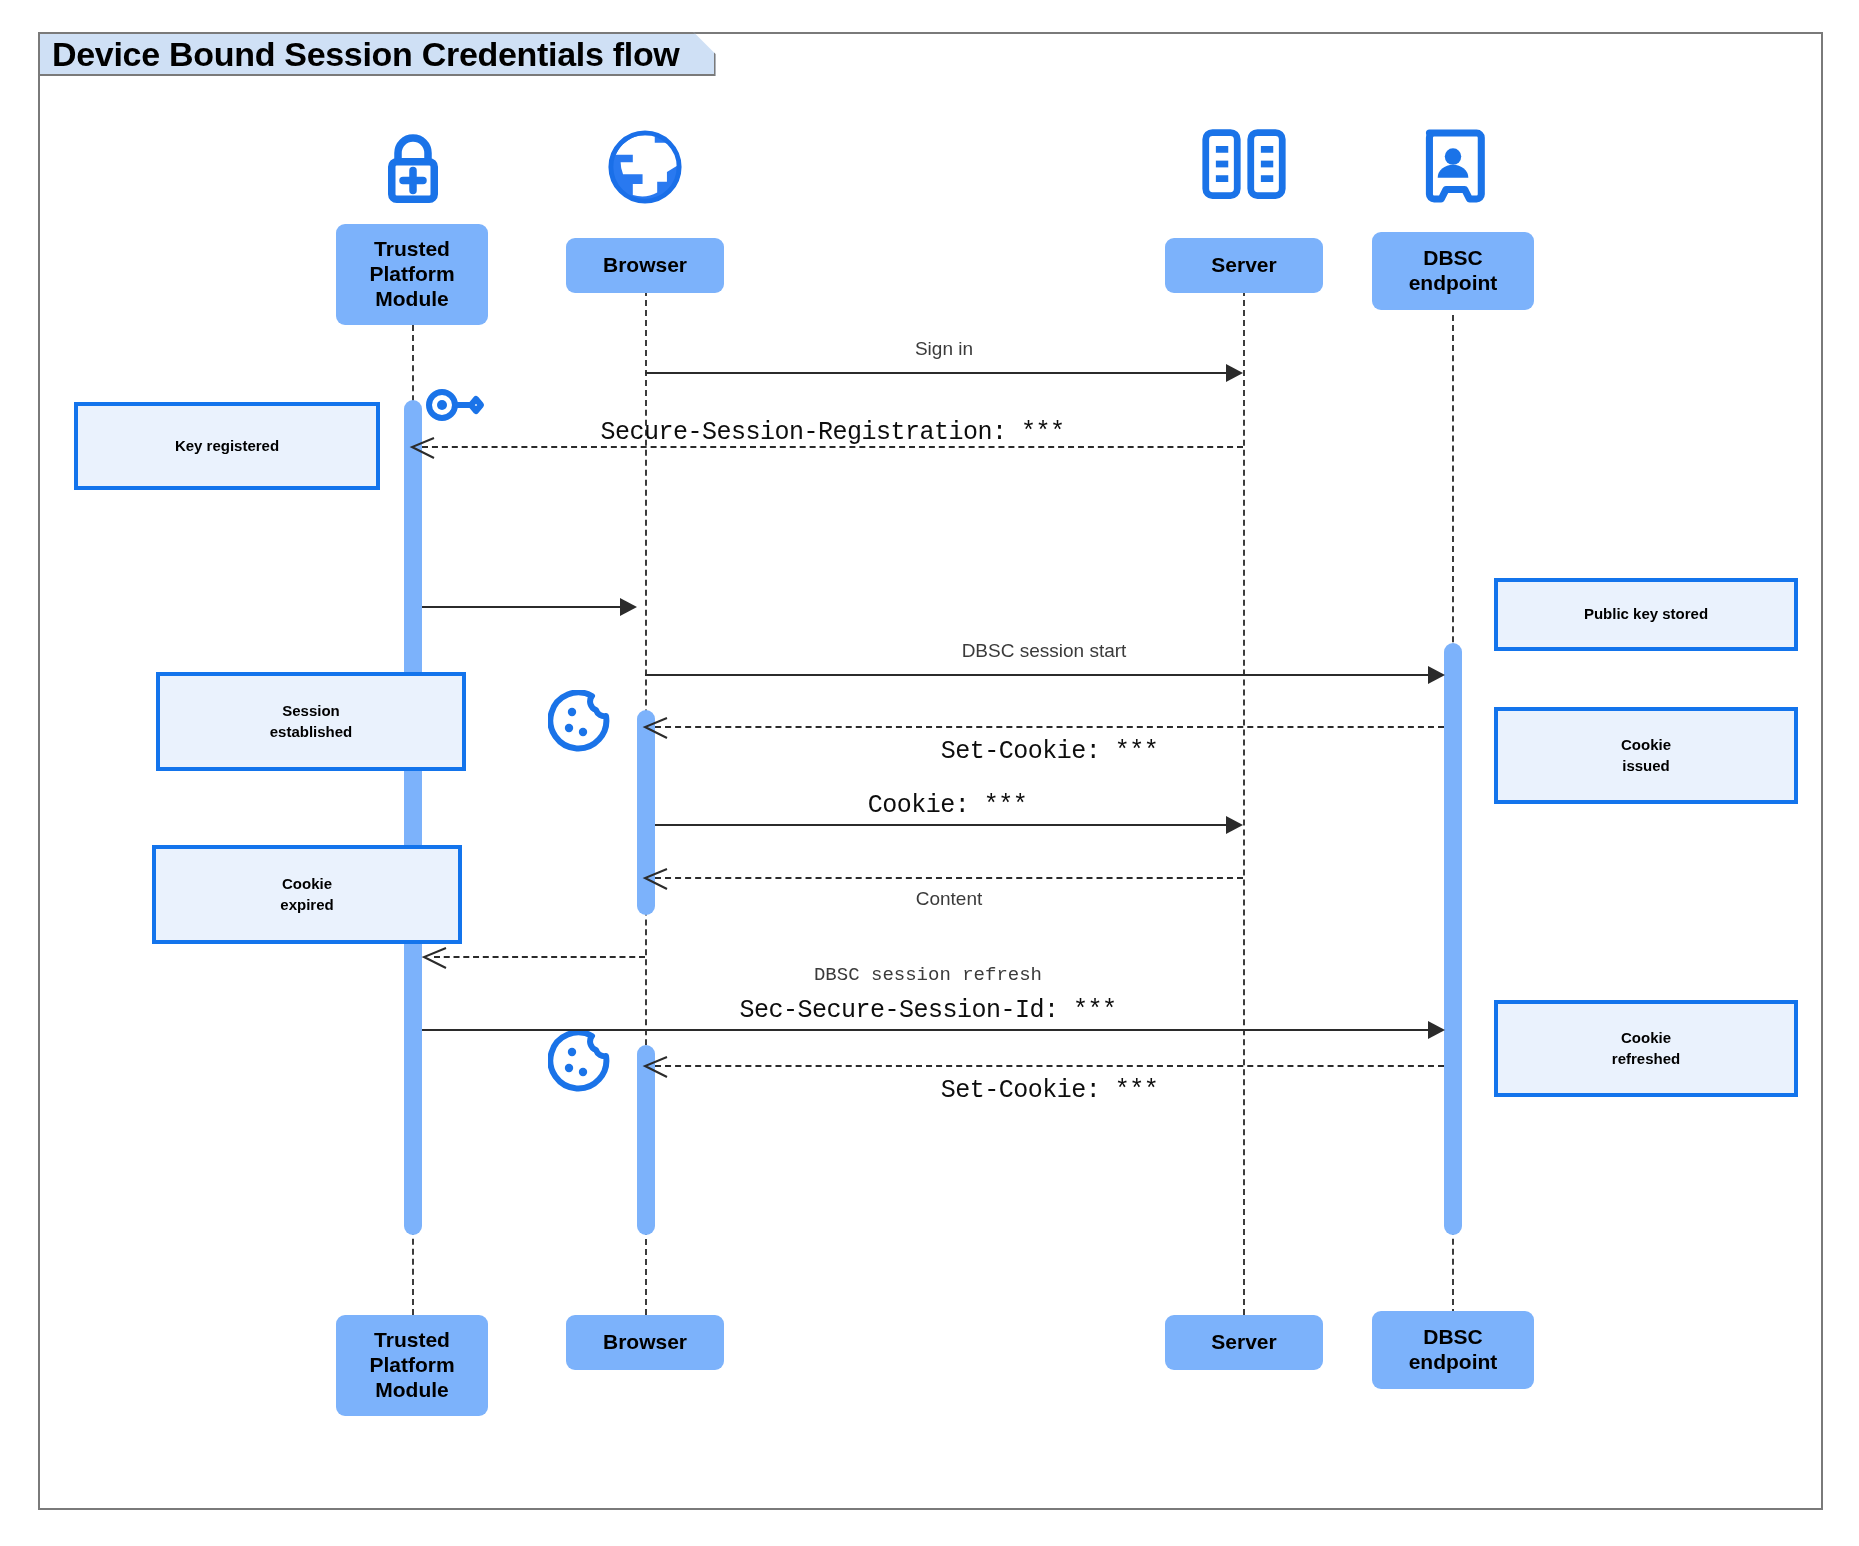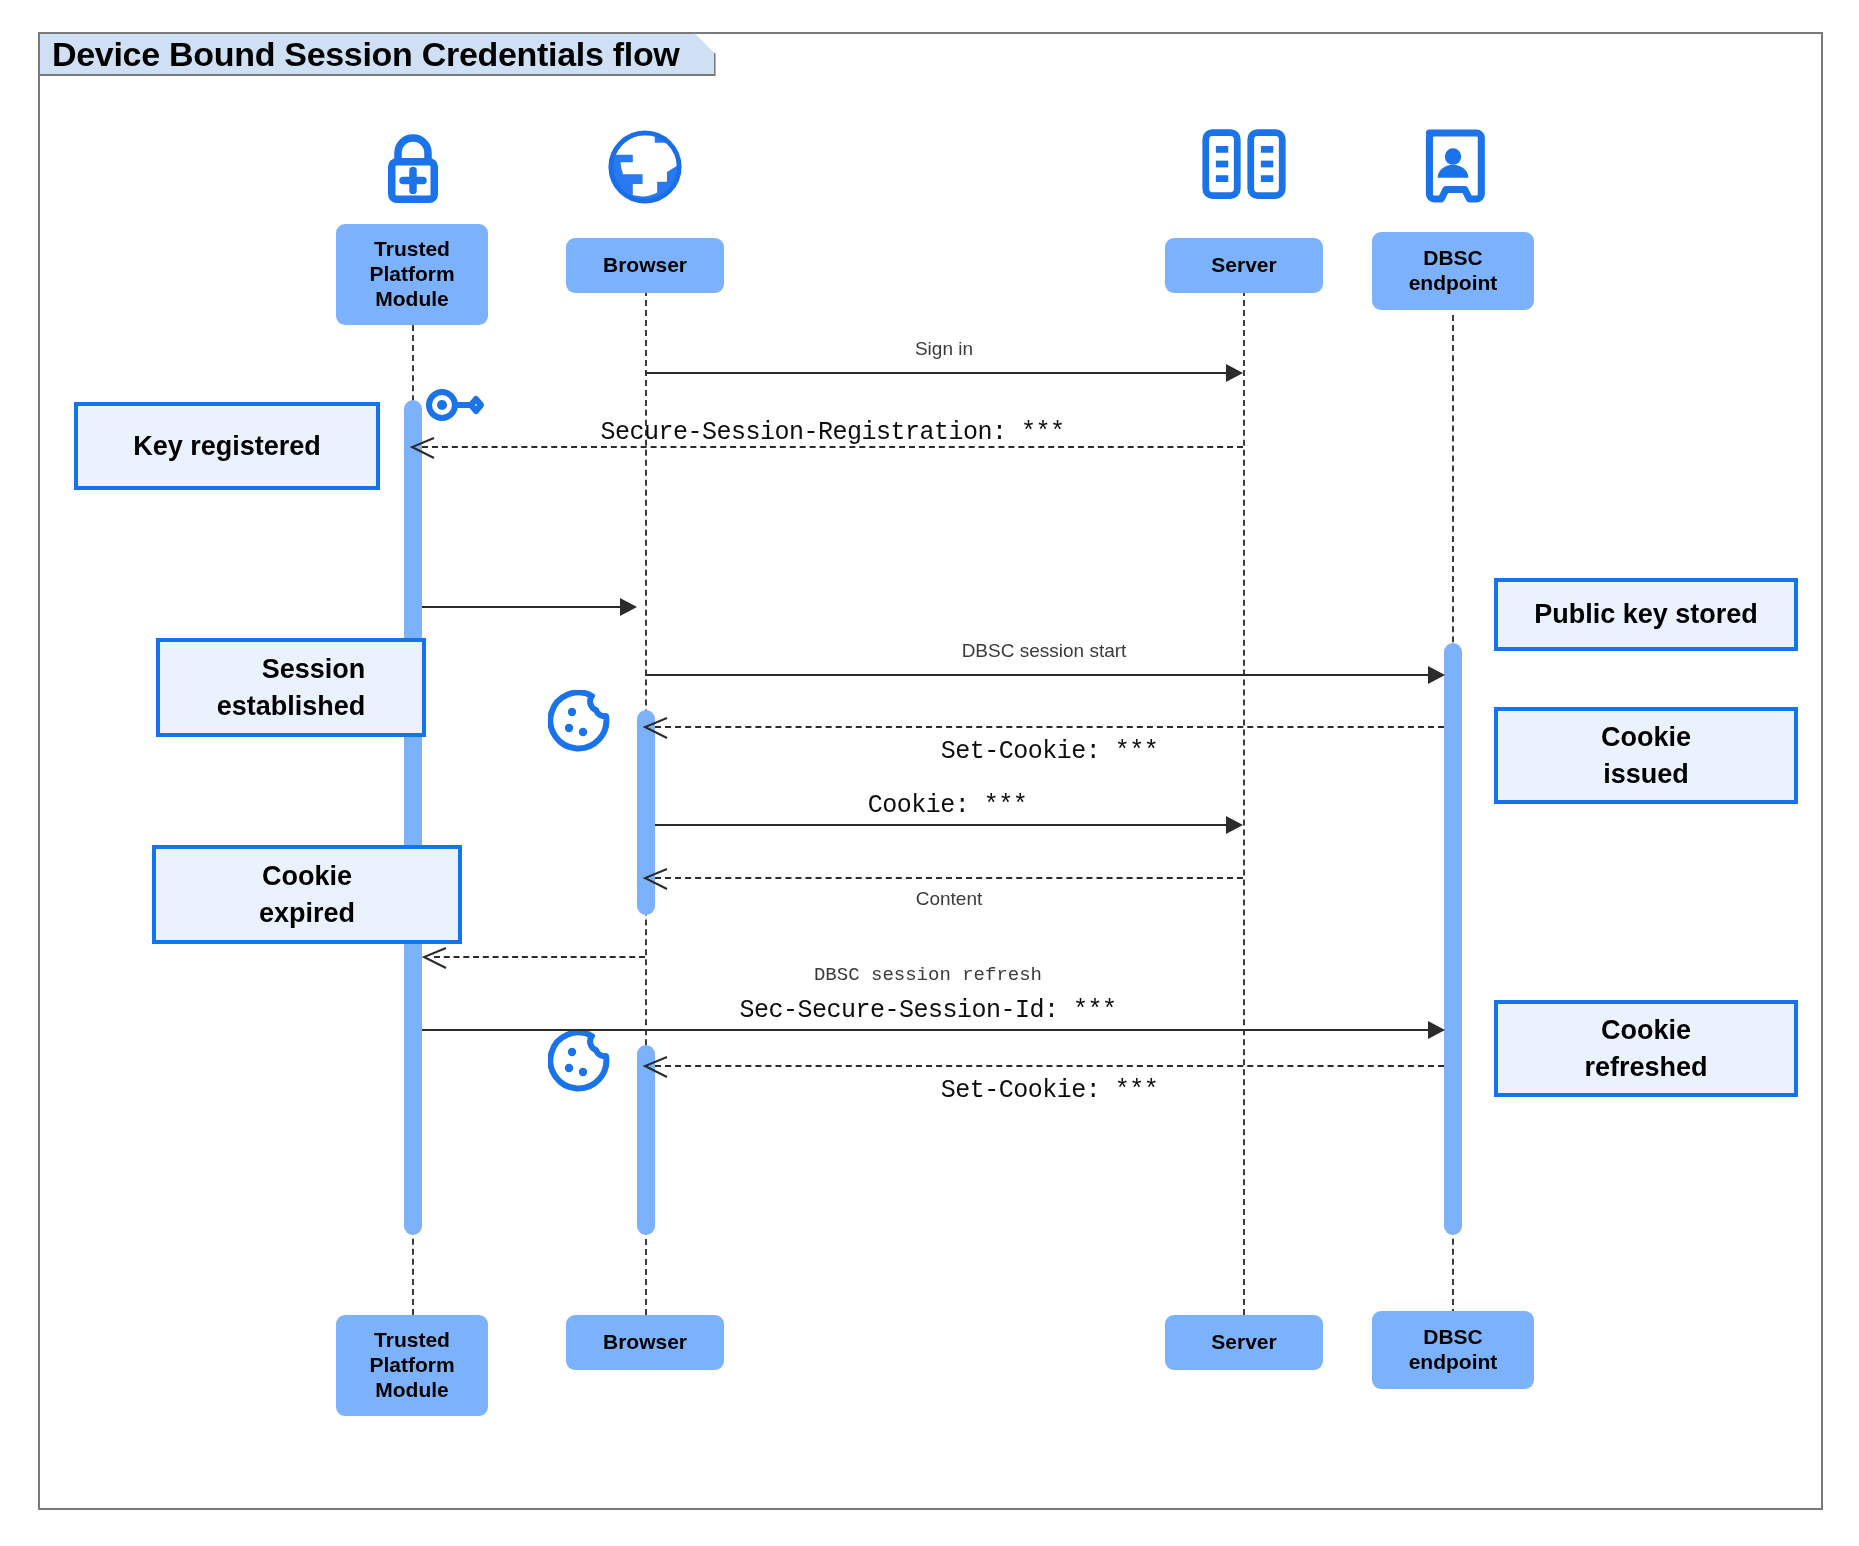--- a/index.html
+++ b/index.html
@@ -36,21 +36,21 @@
 
   
   .act{
     position:absolute;width:18px;background:#7cb2fb;border-radius:9px;
   }
 
   
   .note{
     position:absolute;background:#eaf2fd;border:4px solid #1374ec;
     box-sizing:border-box;display:flex;align-items:center;justify-content:center;
-    text-align:center;font-weight:bold;font-size:27px;color:#000;line-height:1.35;
+    text-align:center;font-weight:bold;font-size:15px;color:#000;line-height:1.35;
     padding:4px 8px;
   }
 
   
   .msg-line{position:absolute;height:0;}
   .msg-line.solid{border-top:2px solid #2b2b2b;}
   .msg-line.dashed{border-top:2px dashed #2b2b2b;}
 
   .arrowhead{position:absolute;width:0;height:0;}
   .ah-filled-r{
@@ -173,21 +173,21 @@
       <circle cx="24" cy="22" r="4.2" fill="#1a73e8"></circle>
       <circle cx="21" cy="38" r="4.2" fill="#1a73e8"></circle>
       <circle cx="35" cy="42" r="4.2" fill="#1a73e8"></circle>
     </svg>
   </div>
 
   <div class="note" style="left:74px;top:402px;width:306px;height:88px;">
     <span>Key registered</span>
   </div>
 
-  <div class="note" style="left:156px;top:638px;width:270px;height:99px;text-align:right;">
+  <div class="note" style="left:156px;top:672px;width:310px;height:99px;">
     <span>
       <span>Session</span><br><span>established</span>
     </span>
   </div>
 
   <div class="note" style="left:152px;top:845px;width:310px;height:99px;">
     <span>
       <span>Cookie</span><br><span>expired</span>
     </span>
   </div>

